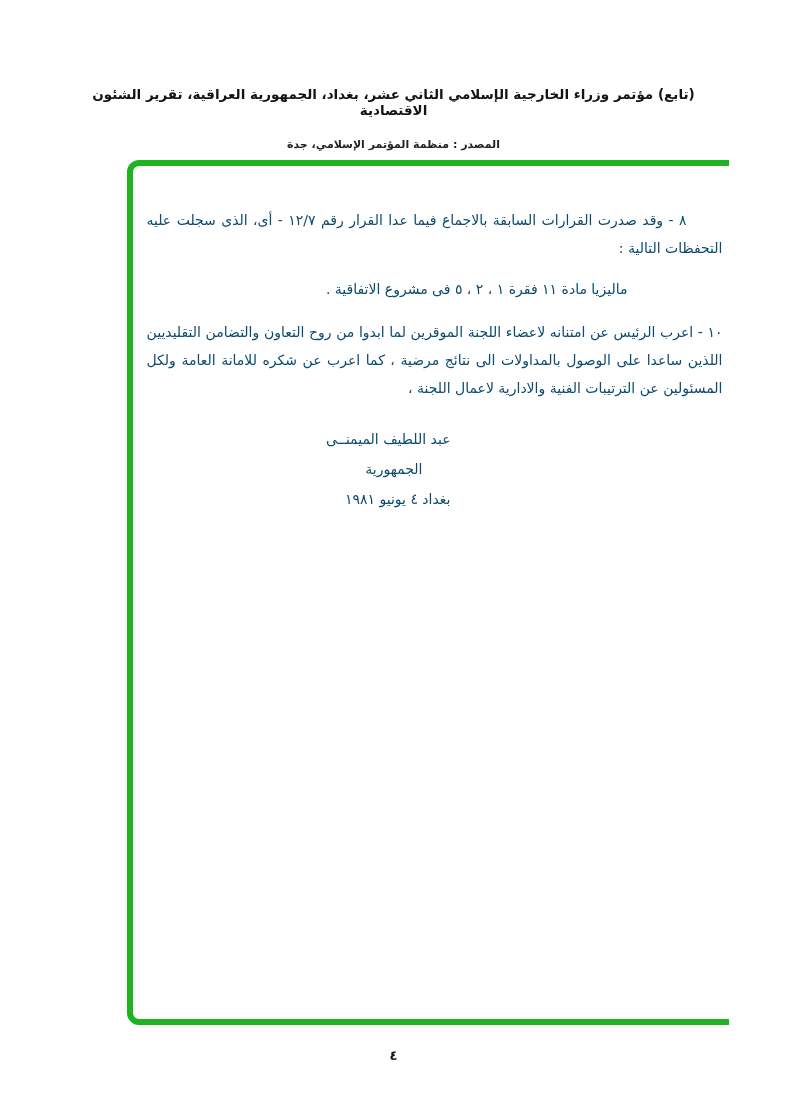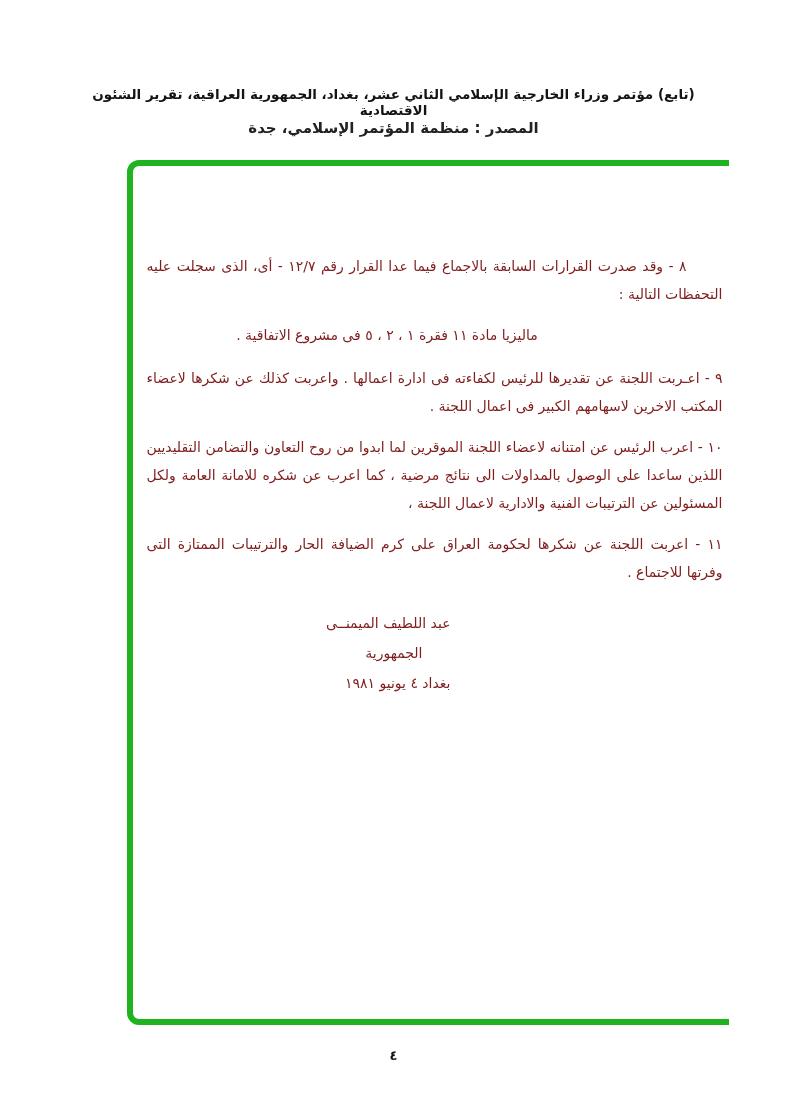--- a/index.html
+++ b/index.html
@@ -27,22 +27,22 @@
     text-align: center;
     direction: rtl;
   }
   .doc-title {
     font-size: 13.5px;
     font-weight: bold;
     letter-spacing: 0.2px;
     color: #141414;
   }
   .doc-source {
-    margin-top: 1px;
-    font-size: 15px;
+    margin-top: 20px;
+    font-size: 11px;
     font-weight: bold;
     color: #222222;
   }
 
   
   .frame {
     position: absolute;
     left: 68px;
     top: 160px;
     width: 645px;
@@ -50,33 +50,32 @@
     border: 6px solid #1fb41f; 
     border-radius: 12px;
     background: #ffffff;
   }
   .content {
     direction: rtl;
     padding: 40px 55px 0 14px;
     font-size: 14px;
     line-height: 2.0;
     text-align: justify;
-    color: #7f1d1d;
-    margin-top: 46px;
+    color: #0c4a6e;
   }
   .para {
     margin: 0 0 13px 0;
   }
   .para.indent-first {
     text-indent: 36px;
   }
   .para.malaysia {
     margin-right: 95px;
     margin-bottom: 15px;
-    text-align: center;
+    text-align: right;
   }
 
   
   .signature {
     margin-top: 22px;
     margin-right: 272px;
     direction: rtl;
     font-size: 14px;
     line-height: 2.15;
   }
@@ -107,25 +106,23 @@
   </div>
 
   <div class="frame">
     <div class="content">
 
       <p class="para indent-first">٨ - وقد صدرت القرارات السابقة بالاجماع فيما عدا القرار رقم ١٢/٧ - أى، الذى سجلت عليه التحفظات التالية :</p>
 
 
       <p class="para malaysia">ماليزيا مادة ١١ فقرة ١ ، ٢ ، ٥ فى مشروع الاتفاقية .</p>
 
-      <p class="para">٩ - اعـربت اللجنة عن تقديرها للرئيس لكفاءته فى ادارة اعمالها . واعربت كذلك عن شكرها لاعضاء المكتب الاخرين لاسهامهم الكبير فى اعمال اللجنة .</p>
 
       <p class="para">١٠ - اعرب الرئيس عن امتنانه لاعضاء اللجنة الموقرين لما ابدوا من روح التعاون والتضامن التقليديين اللذين ساعدا على الوصول بالمداولات الى نتائج مرضية ، كما اعرب عن شكره للامانة العامة ولكل المسئولين عن الترتيبات الفنية والادارية لاعمال اللجنة ،</p>
 
-      <p class="para">١١ - اعربت اللجنة عن شكرها لحكومة العراق على كرم الضيافة الحار والترتيبات الممتازة التى وفرتها للاجتماع .</p>
 
       <div class="signature">
         <div class="sig-name">عبد اللطيف الميمنــى</div>
         <div class="sig-title">الجمهورية</div>
         <div class="sig-date">بغداد ٤ يونيو ١٩٨١</div>
       </div>
 
     </div>
   </div>
 

